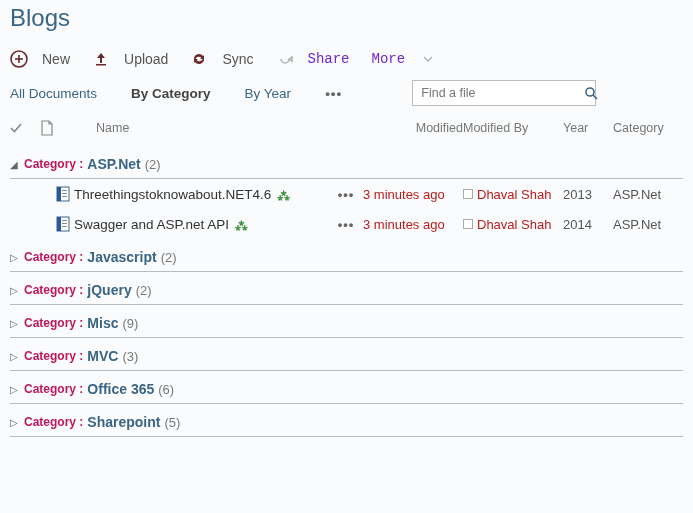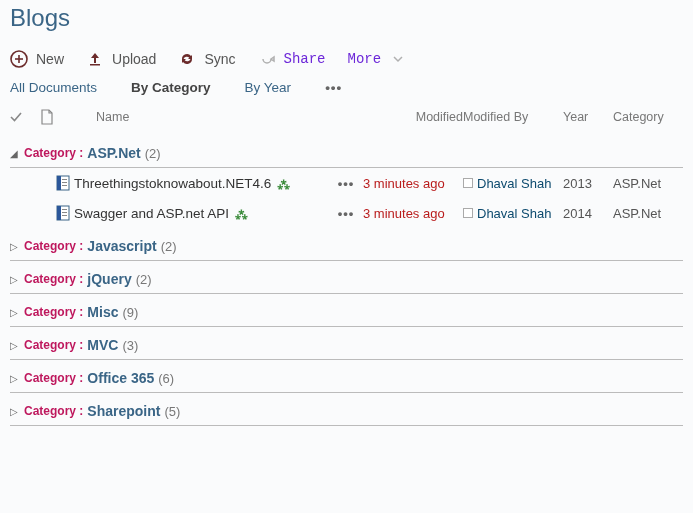--- a/index.html
+++ b/index.html
@@ -21,21 +21,21 @@
   .toolbar {
     display: flex;
     align-items: center;
     gap: 22px;
     margin-bottom: 12px;
     color: #555;
   }
   .toolbar-item {
     display: flex;
     align-items: center;
-    gap: 8px;
+    gap: 14px;
     cursor: pointer;
     font-size: 14px;
   }
   .toolbar-item.disabled { color: #6d28d9; font-family: Liberation Mono, monospace; }
   .toolbar .icon { display: inline-flex; width: 18px; height: 18px; justify-content: center; align-items: center; }
   .views {
     display: flex;
     align-items: center;
     gap: 34px;
     margin-bottom: 14px;
@@ -90,21 +90,21 @@
   .row {
     display: flex;
     align-items: center;
     padding: 7px 0;
   }
   .row .cell-indent { width: 42px; }
   .row .cell-icon { width: 22px; display:flex; justify-content:center; }
   .row .cell-name { flex: 1; color: #333; font-size: 13.5px; display:flex; align-items:center; gap:6px; }
   .row .cell-ell  { width: 34px; text-align:center; color:#666; font-weight:bold; letter-spacing:1px; cursor:pointer; }
   .row .cell-mod  { width: 100px; color:#b91c1c; font-size:13px; }
-  .row .cell-by   { width: 100px; color:#0c4a6e; font-size:13px; display:flex; align-items:center; gap:4px; }
+  .row .cell-by   { width: 100px; color:#b91c1c; font-size:13px; display:flex; align-items:center; gap:4px; }
   .row .cell-year { width: 50px; color:#555; font-size:13px; }
   .row .cell-cat  { width: 70px; color:#555; font-size:13px; }
   .pres-square { display:inline-block; width:10px; height:10px; border:1px solid #aaa; background:#fff; }
   .new-badge { color:#3a8b3a; font-size:11px; font-weight:bold; }
   svg { display:block; }
 </style>
 </head>
 <body>
 
 <div class="page-title">Blogs</div>
@@ -154,20 +154,29 @@
         </svg>
     </span>
   </div>
 </div>
 
 <div class="views">
   <span class="view-link">All Documents</span>
   <span class="view-link active">By Category</span>
   <span class="view-link">By Year</span>
   <span class="ellipsis">•••</span>
+  <div class="search-box">
+    <input type="text" placeholder="Find a file" style="">
+    <span>
+      <svg width="14" height="14" viewBox="0 0 14 14">
+          <circle cx="6" cy="6" r="4" fill="none" stroke="#3a6586" stroke-width="1.6"></circle>
+          <line x1="9" y1="9" x2="13" y2="13" stroke="#3a6586" stroke-width="1.6"></line>
+        </svg>
+    </span>
+  </div>
 </div>
 
 <div class="col-headers">
   <div class="col-check">
     <svg width="12" height="12" viewBox="0 0 12 12">
         <path d="M1 6 L4.5 9.5 L11 2" fill="none" stroke="#888" stroke-width="1.6"></path>
       </svg>
   </div>
   <div class="col-type">
     <svg width="14" height="16" viewBox="0 0 14 16">

